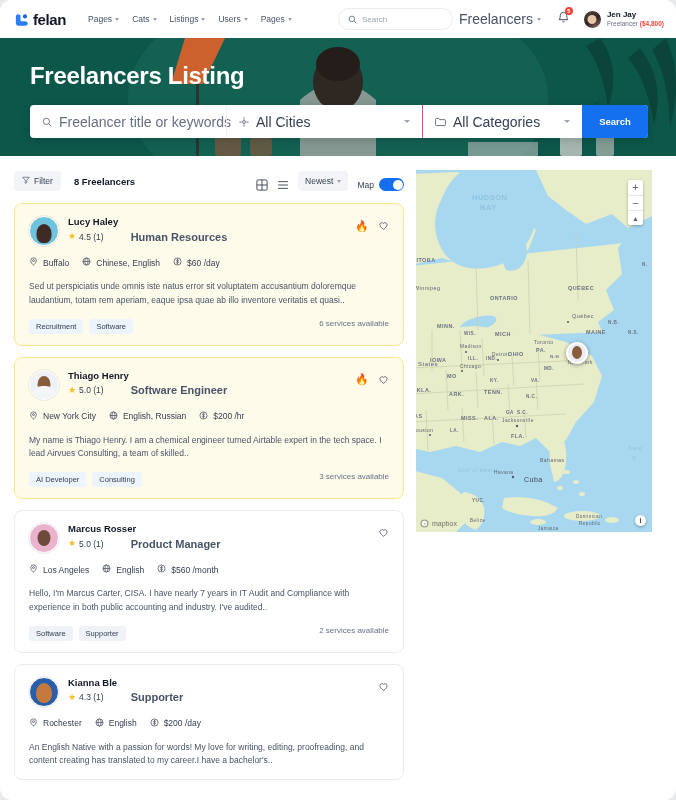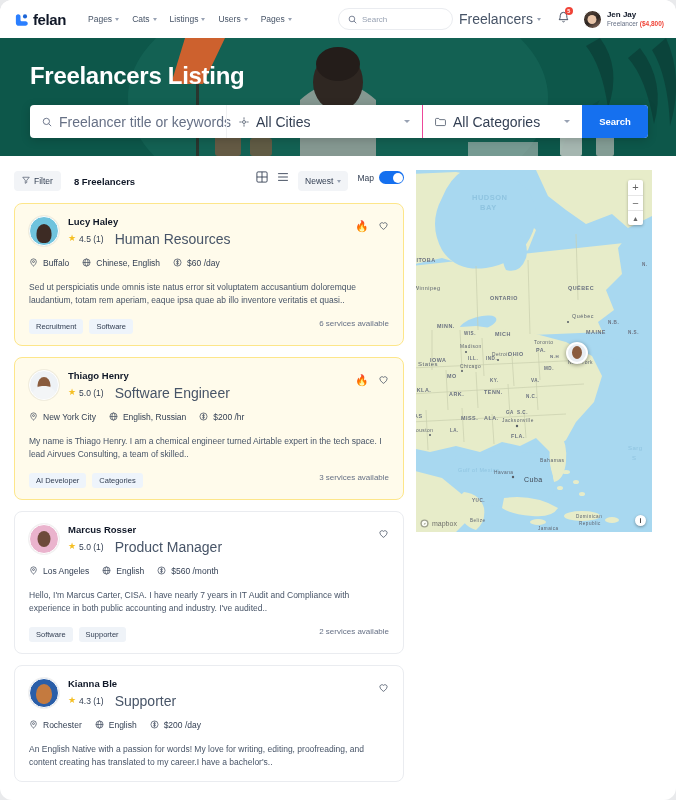--- a/index.html
+++ b/index.html
@@ -100,21 +100,21 @@
   .left-col { width:390px; flex:none; }
   .right-col { flex:1; }
 
   .toolbar { display:flex; align-items:center; height:22px; margin-bottom:11px; }
   .filter-btn {
     display:flex;align-items:center;gap:4px;
     background:#f2f4f7; border-radius:4px; height:20px; padding:0 8px;
     font-size:8.5px;color:#344054; cursor:pointer;
   }
   .count { font-size:9.5px; font-weight:700; color:#101828; margin-left:13px;}
-  .tb-right { margin-left:auto; display:flex; align-items:flex-start; gap:9px; }
+  .tb-right { margin-left:auto; display:flex; align-items:flex-end; gap:9px; }
   .view-ic { cursor:pointer; display:flex; }
   .sortsel {
     display:flex;align-items:center;gap:4px;
     background:#f2f4f7;border-radius:4px;height:20px;padding:0 7px;
     font-size:8.5px;color:#344054;cursor:pointer;
   }
   .maptog { display:flex;align-items:center;gap:5px; }
   .maptog-label{font-size:8.5px;color:#344054;}
   .toggle {
     width:25px;height:13px;border-radius:8px;background:#1570ef;position:relative;cursor:pointer;
@@ -138,21 +138,21 @@
   .av-b::after{content:"";position:absolute;left:50%;top:20%;transform:translateX(-50%);width:13px;height:17px;border-radius:50%;background:#8a5c3e;}
   .av-b::before{content:"";position:absolute;left:50%;bottom:0;transform:translateX(-50%);width:24px;height:13px;border-radius:10px 10px 0 0;background:#f3f5f7;z-index:2;}
   .av-c { background:#eab3cd; }
   .av-c::after{content:"";position:absolute;left:50%;top:22%;transform:translateX(-50%);width:13px;height:16px;border-radius:50%;background:#6e4a3a;}
   .av-d { background:#2a5ea8; }
   .av-d::after{content:"";position:absolute;left:50%;top:18%;transform:translateX(-50%);width:16px;height:20px;border-radius:50% 50% 45% 45%;background:#c47a3f;}
   .name { font-size:9.5px; font-weight:700; color:#101828; }
   .meta-line { display:flex; align-items:center; gap:6px; margin-top:3.5px; }
   .rating { display:flex;align-items:center;gap:3px; font-size:8.5px; color:#344054;}
   .star { color:#f5bf23; font-size:9px; line-height:1;}
-  .role { font-size:14px; color:#475467; margin-left:5px;}
+  .role { font-size:11px; color:#475467; margin-left:21px;font-weight:bold;}
   .card-actions { margin-left:auto; display:flex; align-items:center; gap:9px; padding-top:1px;}
   .fire { font-size:11px; line-height:1; color:#f5bf23; }
 
   .info-row { display:flex; align-items:center; gap:13px; margin-top:11px; }
   .info { display:flex; align-items:center; gap:5px; font-size:8.5px; color:#344054; }
 
   .desc { margin-top:12px; font-size:8.5px; line-height:1.62; color:#475467; }
 
   .card-bottom { display:flex; align-items:flex-start; margin-top:11px; }
   .tags { display:flex; gap:6px; }
@@ -494,21 +494,21 @@
                   <path d="M8 3.6v8.8M10 5.8q-2-1.2-3.4 0t1.4 2.2t1.4 2.2t-3.4 0" stroke="#344054" stroke-width="1.1" stroke-linecap="round"></path>
                 </svg>
             </span>
             <span>$200 /hr</span>
           </span>
         </div>
         <div class="desc">My name is Thiago Henry. I am a chemical engineer turned Airtable expert in the tech space. I lead Airvues Consulting, a team of skilled..</div>
         <div class="card-bottom">
           <div class="tags">
             <span class="tag">AI Developer</span>
-            <span class="tag">Categories</span>
+            <span class="tag">Consulting</span>
           </div>
           <span class="services">3 services available</span>
         </div>
       </div>
 
       <div class="card">
         <div class="card-top">
           <span class="avatar av-c"></span>
           <div>
             <div class="name">Marcus Rosser</div>

